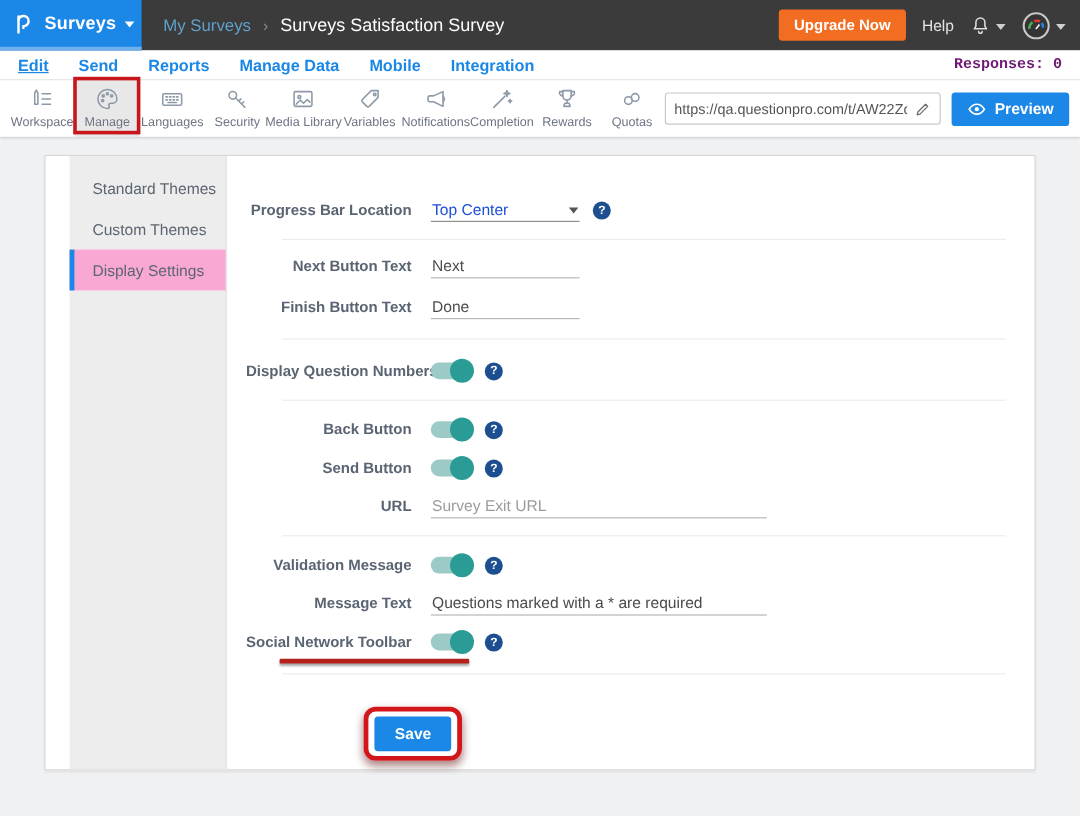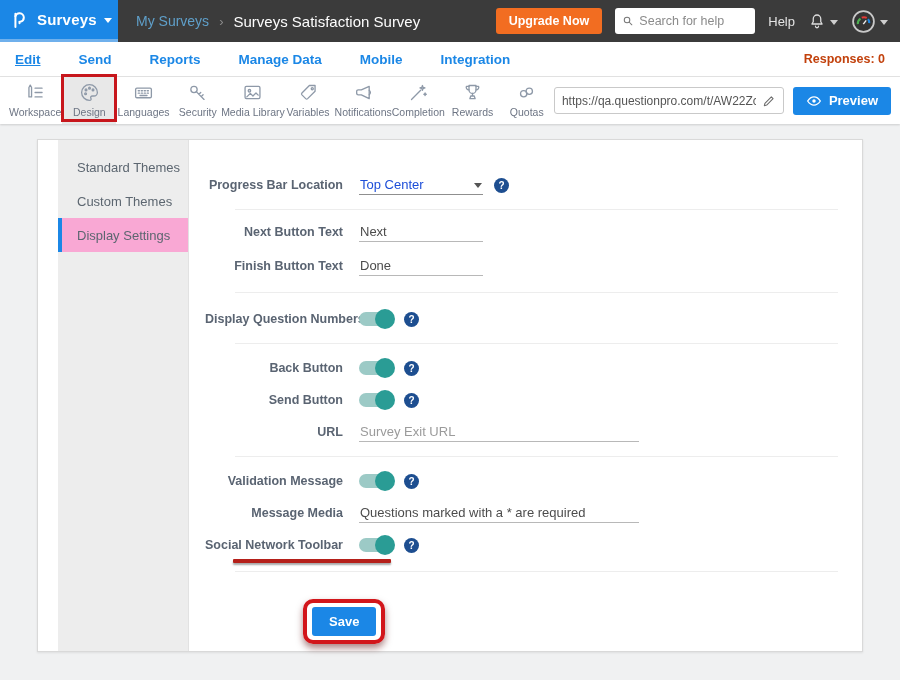--- a/index.html
+++ b/index.html
@@ -24,25 +24,25 @@
                  padding:6px 13px; border:none; border-radius:3px; cursor:pointer; }
   .search-box { width:140px; height:26px; background:#fff; border-radius:3px; display:flex;
                 align-items:center; padding:0 7px; gap:5px; }
   .search-box input { border:none; outline:none; width:100%; font-size:12.5px; color:#444;
                       font-family:"Liberation Sans", sans-serif; background:transparent; }
   .search-box input::placeholder { color:#8b8b8b; }
   .help-label { color:#e4e4e4; font-size:13px; cursor:pointer; }
   .icon-cluster { display:flex; align-items:center; gap:4px; cursor:pointer; }
 
   
-  .menubar { height:35px; background:#fff; display:flex; align-items:center; padding:0 15px;
-             gap:38px; border-bottom:1px solid #e3e3e3; }
+  .menubar { height:25px; background:#fff; display:flex; align-items:center; padding:0 15px;
+             gap:25px; border-bottom:1px solid #e3e3e3; }
   .menu-item { color:#1b87e6; font-size:13.5px; font-weight:600; cursor:pointer; text-decoration:none; }
   .menu-item.active { text-decoration:underline; }
-  .responses { margin-left:auto; color:#c2410c; font-size:12.5px; font-weight:600; }
+  .responses { margin-left:auto; color:#701a75; font-size:12.5px; font-weight:600;font-family:Liberation Mono, monospace; }
 
   
   .toolbar { height:47px; background:#fff; display:flex; align-items:stretch; padding-left:8px;
              box-shadow:0 1px 2px rgba(0,0,0,.15); position:relative; z-index:2; }
   .tool { width:56px; display:flex; flex-direction:column; align-items:center; justify-content:flex-start;
           padding-top:5px; gap:3px; cursor:pointer; position:relative; }
   .tool.active { background:#e8e8e8; }
   .ticon { width:21px; height:21px; stroke:#8e99a8; fill:none; stroke-width:1.5;
            stroke-linecap:round; stroke-linejoin:round; }
   .tlabel { font-size:10.5px; color:#6d7584; white-space:nowrap; }
@@ -111,27 +111,20 @@
     <span class="brand">Surveys</span>
     <span class="caret"></span>
   </div>
   <div class="crumbs">
     <span class="crumb-parent">My Surveys</span>
     <span class="crumb-sep">›</span>
     <span class="crumb-title">Surveys Satisfaction Survey</span>
   </div>
   <div class="top-right">
     <button class="upgrade-btn">Upgrade Now</button>
-    <div class="search-box">
-      <svg width="14" height="14" viewBox="0 0 24 24" fill="none" stroke="#777" stroke-width="2" stroke-linecap="round">
-        <circle cx="10" cy="10" r="5.5"></circle>
-          <path d="M14.5 14.5l5 5"></path>
-      </svg>
-      <input type="text" placeholder="Search for help" style="">
-    </div>
     <span class="help-label">Help</span>
     <div class="icon-cluster">
       <svg width="18" height="18" viewBox="0 0 24 24" fill="none" stroke="#dedede" stroke-width="1.7" stroke-linecap="round" stroke-linejoin="round">
         <path d="M12 4a5 5 0 0 1 5 5v4l1.8 3H5.2L7 13V9a5 5 0 0 1 5-5z"></path>
           <path d="M10 19a2 2 0 0 0 4 0"></path>
       </svg>
       <span class="caret gray"></span>
     </div>
     <div class="icon-cluster">
       <svg width="25" height="25" viewBox="0 0 24 24">
@@ -165,21 +158,21 @@
     <span class="tlabel">Workspace</span>
   </div>
   <div class="tool active">
     <svg class="ticon" viewBox="0 0 24 24">
       <path d="M12 3a9 9 0 1 0 0 18c1.8 0 2.2-1.2 1.6-2.3-.8-1.4.2-2.7 1.8-2.7H17a4 4 0 0 0 4-4c0-5-4-9-9-9z"></path>
       <circle cx="8" cy="9" r="1"></circle>
         <circle cx="12" cy="7" r="1"></circle>
         <circle cx="16" cy="9" r="1"></circle>
         <circle cx="7.5" cy="13.5" r="1"></circle>
     </svg>
-    <span class="tlabel">Design</span>
+    <span class="tlabel">Manage</span>
     <div class="annotation-frame"></div>
   </div>
   <div class="tool">
     <svg class="ticon" viewBox="0 0 24 24">
       <rect x="3" y="7" width="18" height="11" rx="1.5"></rect>
       <path d="M6 10h1.4M9.4 10h1.4M12.8 10h1.4M16.2 10h1.4M6 12.8h1.4M9.4 12.8h1.4M12.8 12.8h1.4M16.2 12.8h1.4M8 15.4h8"></path>
     </svg>
     <span class="tlabel">Languages</span>
   </div>
   <div class="tool">
@@ -334,21 +327,21 @@
         <span class="lbl">Validation Message</span>
         <div class="ctl">
           <div class="toggle">
               <div class="knob"></div>
             </div>
           <span class="help">?</span>
         </div>
       </div>
 
       <div class="row gap8">
-        <span class="lbl">Message Media</span>
+        <span class="lbl">Message Text</span>
         <div class="ctl">
           <input class="uinput wide" type="text" value="Questions marked with a * are required" style="">
         </div>
       </div>
 
       <div class="row">
         <span class="lbl">
           <span>Social Network Toolbar</span>
           <span class="red-underline"></span>
         </span>

